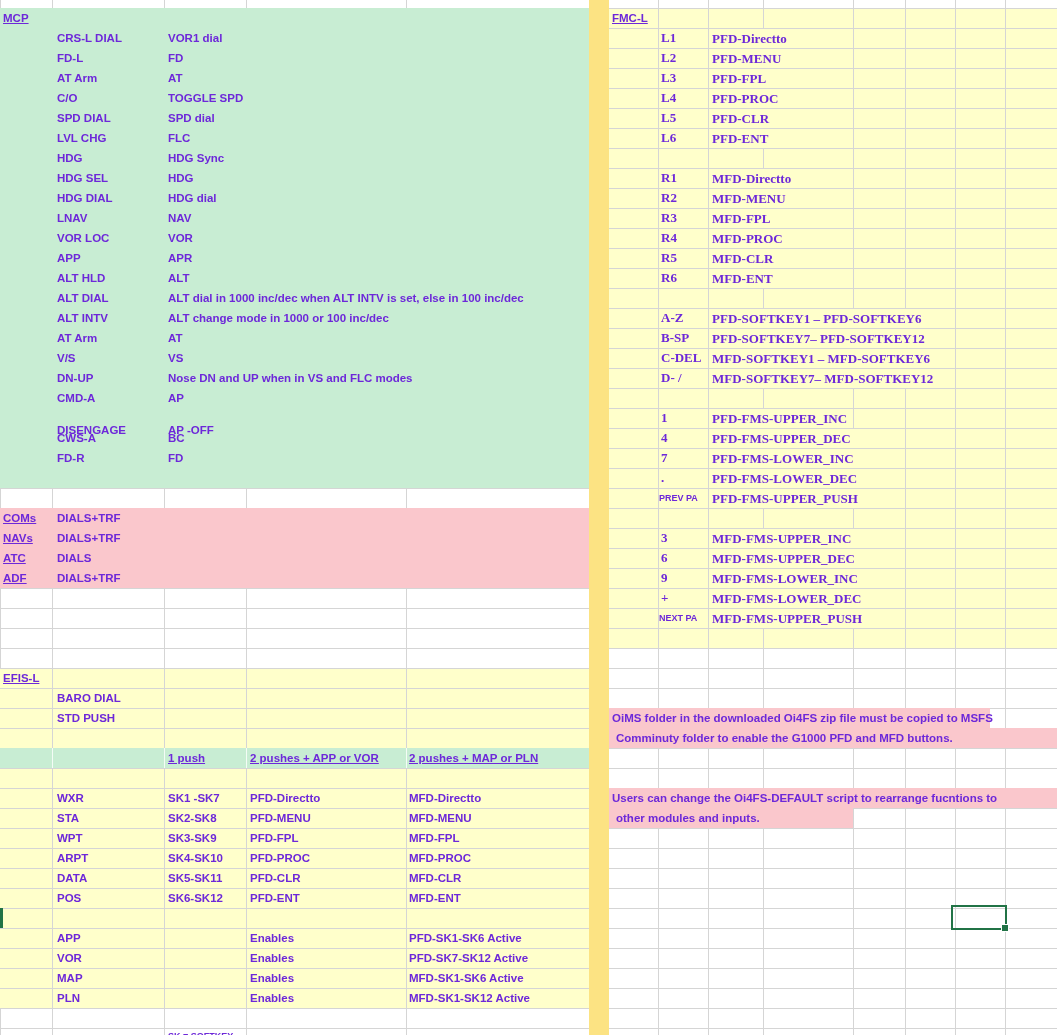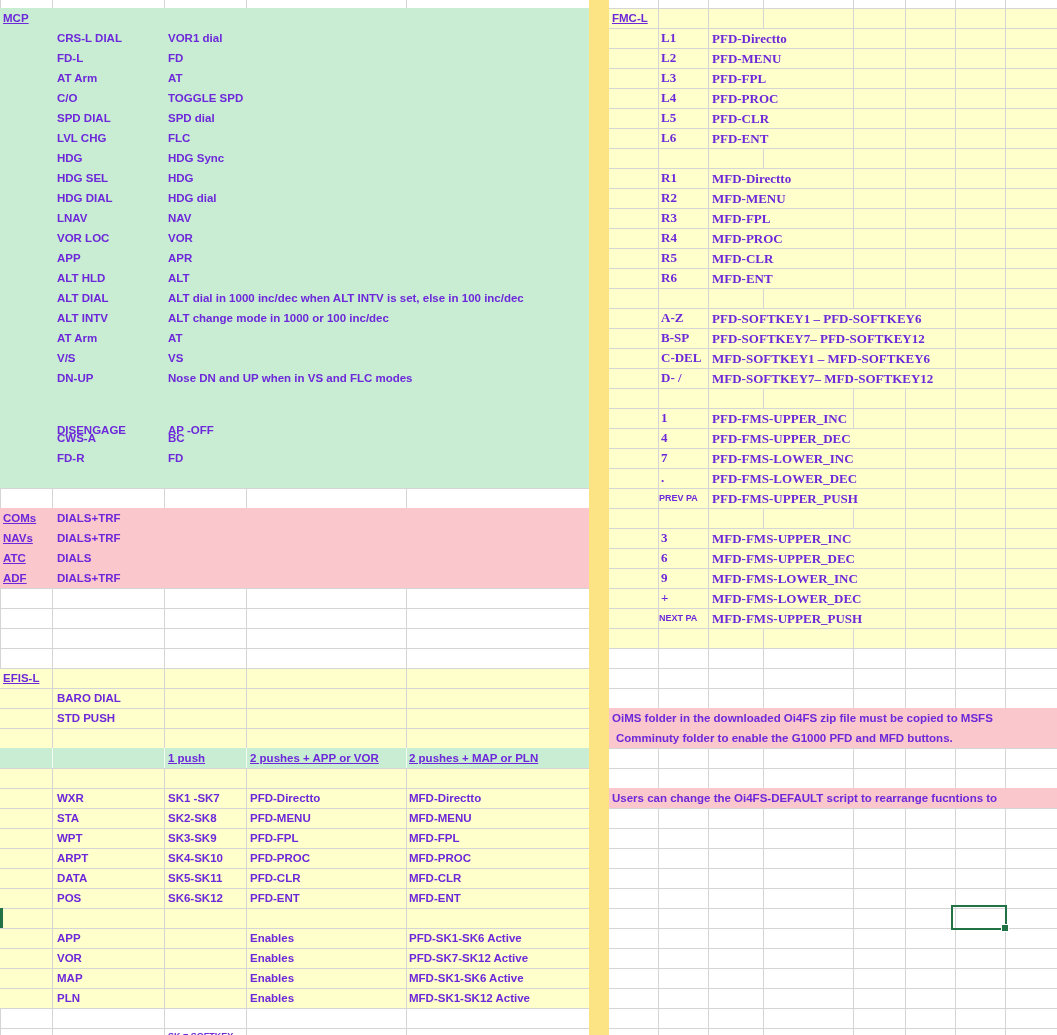--- a/index.html
+++ b/index.html
@@ -194,20 +194,24 @@
     <div class="r" style="top: 348px;">
       <span class="c sans xB">V/S</span>
       <span class="c sans xC">VS</span>
     </div>
 
     <div class="r" style="top: 368px;">
       <span class="c sans xB">DN-UP</span>
       <span class="c sans xC">Nose DN and UP when in VS and FLC modes</span>
     </div>
 
+    <div class="r" style="top: 388px;">
+      <span class="c sans xB">CMD-A</span>
+      <span class="c sans xC">AP</span>
+    </div>
 
     <div class="r" style="top: 420px;">
       <span class="c sans xB">DISENGAGE</span>
       <span class="c sans xC">AP -OFF</span>
     </div>
 
     <div class="r" style="top: 428px;">
       <span class="c sans xB">CWS-A</span>
       <span class="c sans xC">BC</span>
     </div>
@@ -470,28 +474,31 @@
     <div class="r" style="top: 608px;">
       <span class="c serif xK kSmall">NEXT PA</span>
       <span class="c serif xV"><span class="vbg">MFD-FMS-UPPER_PUSH</span></span>
     </div>
 
     <div class="r" style="top: 628px;">
       <span class="c serif xK"></span>
       <span class="c serif xV"><span class="vbg"></span></span>
     </div>
 
-  <div class="notecell" style="left:609px;top:708px;width:448px;">
+  <div class="notecell" style="left:609px;top:708px;width:381px;">
     <span style="padding-left:3px">OiMS folder in the downloaded Oi4FS zip file must be copied to MSFS</span>
   </div>
   <div class="notecell" style="left:609px;top:728px;width:448px;">
     <span style="padding-left:7px">Comminuty folder to enable the G1000 PFD and MFD buttons.</span>
   </div>
   <div class="notecell" style="left:609px;top:788px;width:448px;">
     <span style="padding-left:3px">Users can change the Oi4FS-DEFAULT script to rearrange fucntions to</span>
+  </div>
+  <div class="notecell" style="left:609px;top:808px;width:244px;">
+    <span style="padding-left:7px">other modules and inputs.</span>
   </div>
 
   <div id="row-border-fragment"></div>
   <div id="selected-cell">
     <div class="handle"></div>
   </div>
 
 </div>
 
 </body></html>

